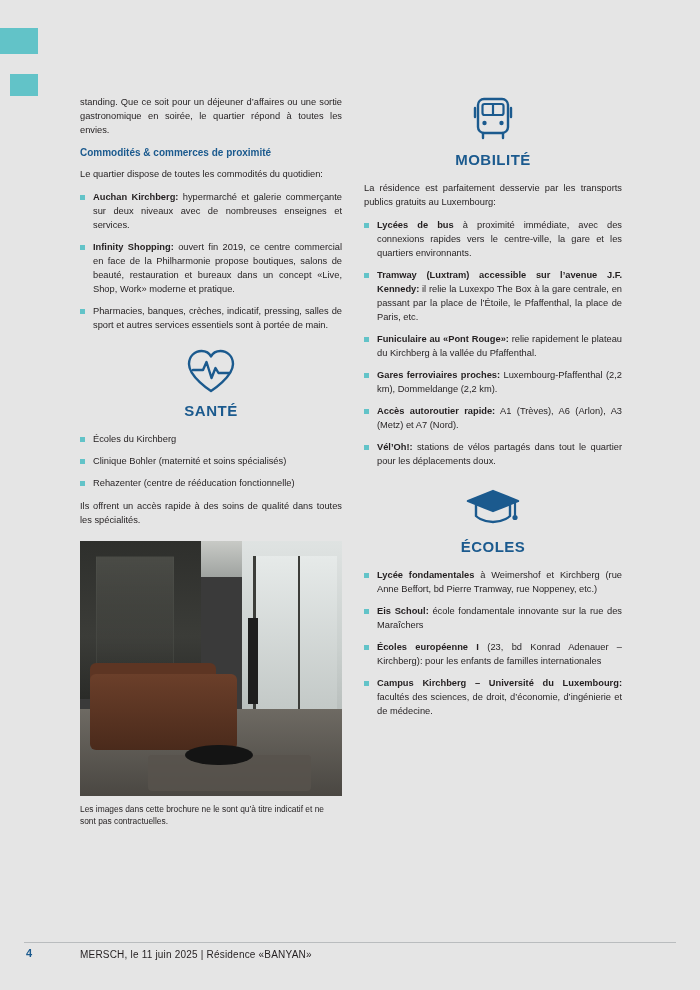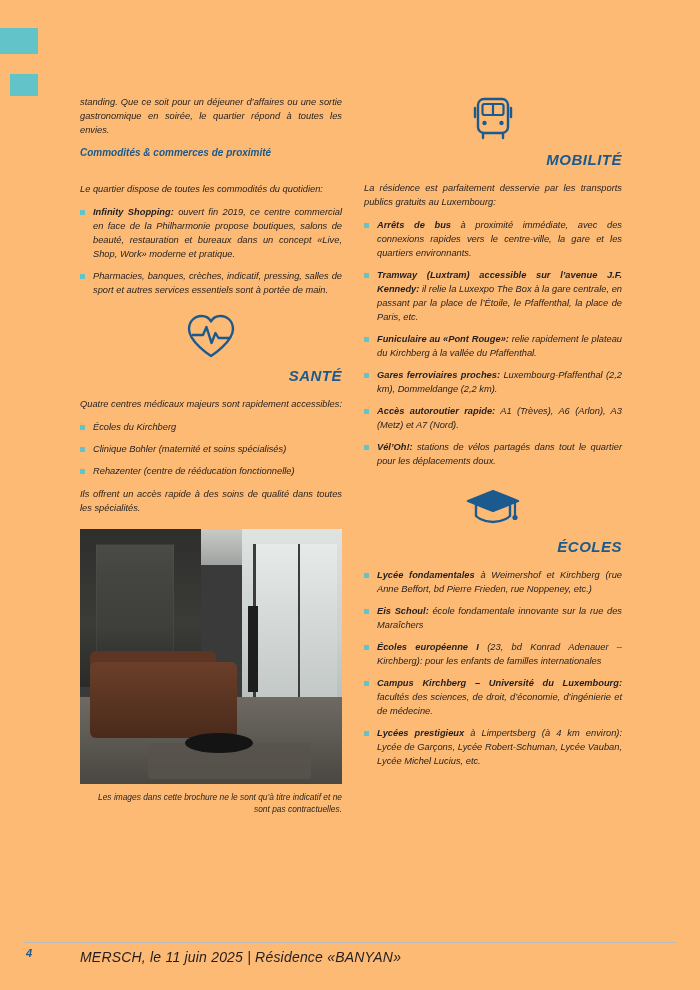--- a/index.html
+++ b/index.html
@@ -9,22 +9,21 @@
   }
   body {
     width: 700px; height: 990px;
     position: relative;
     font-family: "Liberation Sans", sans-serif;
     color: #231f20;
     overflow: hidden;
   }
   .page {
     position: absolute; inset: 0;
-    background: #fdba74;
-    font-style: italic;
+    background: #e5e5e5;
   }
   
   .mark {
     position: absolute;
     background: #62c3c8;
   }
   .mark-1 { left: 0; top: 28px; width: 38px; height: 26px; }
   .mark-2 { left: 10px; top: 74px; width: 28px; height: 22px; }
 
   .columns {
@@ -41,21 +40,21 @@
     text-align: justify;
   }
   .col.right { width: 258px; }
 
   p { margin: 0 0 9px 0; }
 
   h3.sub {
     color: #1b5a8e;
     font-size: 10px;
     font-weight: bold;
-    margin: 6px 0 22px 0;
+    margin: 6px 0 7px 0;
     line-height: 14px;
     text-align: left;
   }
 
   ul.blist {
     list-style: none;
     margin: 0 0 9px 0;
     padding: 0;
   }
   ul.blist li {
@@ -81,21 +80,21 @@
   .section-head .icon-wrap {
     display: block;
     margin: 0 auto 6px auto;
     height: 50px;
   }
   .section-head .title {
     color: #1b5a8e;
     font-size: 15px;
     font-weight: bold;
     letter-spacing: 0.5px;
-    text-align: right;
+    text-align: center;
     line-height: 18px;
   }
   .section-head.first { margin-top: 0; }
 
   
   .photo {
     position: relative;
     width: 262px; height: 255px;
     margin-top: 14px;
     overflow: hidden;
@@ -167,21 +166,21 @@
     position: absolute; left: 64%; top: 30%;
     width: 10px; height: 34%;
     background: #1e1e1e;
   }
 
   .caption {
     font-size: 8.4px;
     line-height: 11.5px;
     color: #231f20;
     margin-top: 8px;
-    text-align: right;
+    text-align: left;
   }
 
   
   .footer {
     position: absolute;
     left: 0; bottom: 26px;
     width: 700px;
     height: 22px;
   }
   .footer .rule {
@@ -193,21 +192,21 @@
   .footer .pageno {
     position: absolute;
     left: 26px; top: 5px;
     color: #1b5a8e;
     font-size: 11px;
     font-weight: bold;
   }
   .footer .meta {
     position: absolute;
     left: 80px; top: 7px;
-    font-size: 14px;
+    font-size: 10px;
     color: #231f20;
     letter-spacing: .2px;
   }
 </style>
 </head>
 <body>
 
 <div class="page">
 
   <div class="mark mark-1"></div>
@@ -217,39 +216,41 @@
 
     <div class="col left">
 
       <p>standing. Que ce soit pour un déjeuner d’affaires ou une sortie gastronomique en soirée, le quartier répond à toutes les envies.</p>
 
       <h3 class="sub">Commodités &amp; commerces de proximité</h3>
 
       <p>Le quartier dispose de toutes les commodités du quotidien:</p>
 
       <ul class="blist">
+        <li>
+          <span class="b">Auchan Kirchberg:</span><span> hypermarché et galerie commerçante sur deux niveaux avec de nombreuses enseignes et services.</span>
+        </li>
         <li>
           <span class="b">Infinity Shopping:</span><span> ouvert fin 2019, ce centre commercial en face de la Philharmonie propose boutiques, salons de beauté, restauration et bureaux dans un concept «Live, Shop, Work» moderne et pratique.</span>
         </li>
         <li>
           <span class="b"></span><span>Pharmacies, banques, crèches, indicatif, pressing, salles de sport et autres services essentiels sont à portée de main.</span>
         </li>
       </ul>
 
       <div class="section-head">
         <span class="icon-wrap">
           <svg width="56" height="50" viewBox="0 0 56 50" fill="none" xmlns="http://www.w3.org/2000/svg">
             <path d="M28 45 C28 45 6 31 6 18 C6 10 12 5 18.5 5 C23 5 26.5 7.5 28 10.5 C29.5 7.5 33 5 37.5 5 C44 5 50 10 50 18 C50 31 28 45 28 45 Z" stroke="#1b5a8e" stroke-width="2.4" fill="none" stroke-linejoin="round"></path>
             <path d="M10 24 H20 L23.5 16 L28.5 32 L32.5 22 L35.5 27 H46" stroke="#1b5a8e" stroke-width="2.4" fill="none" stroke-linecap="round" stroke-linejoin="round"></path>
           </svg>
         </span>
         <div class="title">SANTÉ</div>
       </div>
 
-      <p>Quatre centres médicaux majeurs sont rapidement accessibles:</p>
 
       <ul class="blist">
         <li><span>Écoles du Kirchberg</span></li>
         <li><span>Clinique Bohler (maternité et soins spécialisés)</span></li>
         <li><span>Rehazenter (centre de rééducation fonctionnelle)</span></li>
       </ul>
 
       <p>Ils offrent un accès rapide à des soins de qualité dans toutes les spécialités.</p>
 
       <div class="photo">
@@ -286,21 +287,21 @@
             <line x1="10" y1="13" x2="10" y2="22" stroke="#1b5a8e" stroke-width="2.4" stroke-linecap="round"></line>
             <line x1="46" y1="13" x2="46" y2="22" stroke="#1b5a8e" stroke-width="2.4" stroke-linecap="round"></line>
           </svg>
         </span>
         <div class="title">MOBILITÉ</div>
       </div>
 
       <p>La résidence est parfaitement desservie par les transports publics gratuits au Luxembourg:</p>
 
       <ul class="blist">
-        <li><span class="b">Arrêts de bus</span><span> à proximité immédiate, avec des connexions rapides vers le centre-ville, la gare et les quartiers environnants.</span></li>
+        <li><span class="b">Lycées de bus</span><span> à proximité immédiate, avec des connexions rapides vers le centre-ville, la gare et les quartiers environnants.</span></li>
         <li><span class="b">Tramway (Luxtram) accessible sur l’avenue J.F. Kennedy:</span><span> il relie la Luxexpo The Box à la gare centrale, en passant par la place de l’Étoile, le Pfaffenthal, la place de Paris, etc.</span></li>
         <li><span class="b">Funiculaire au «Pont Rouge»:</span><span> relie rapidement le plateau du Kirchberg à la vallée du Pfaffenthal.</span></li>
         <li><span class="b">Gares ferroviaires proches:</span><span> Luxembourg-Pfaffenthal (2,2 km), Dommeldange (2,2 km).</span></li>
         <li><span class="b">Accès autoroutier rapide:</span><span> A1 (Trèves), A6 (Arlon), A3 (Metz) et A7 (Nord).</span></li>
         <li><span class="b">Vél’Oh!:</span><span> stations de vélos partagés dans tout le quartier pour les déplacements doux.</span></li>
       </ul>
 
       <div class="section-head">
         <span class="icon-wrap">
           <svg width="62" height="50" viewBox="0 0 62 50" fill="none" xmlns="http://www.w3.org/2000/svg">
@@ -308,25 +309,24 @@
             <path d="M14 23 V34 C14 34 20 40 31 40 C42 40 48 34 48 34 V23" stroke="#1b5a8e" stroke-width="2.4" fill="none" stroke-linejoin="round"></path>
             <line x1="53" y1="21" x2="53" y2="33" stroke="#1b5a8e" stroke-width="2.2" stroke-linecap="round"></line>
             <circle cx="53" cy="35.5" r="2.6" fill="#1b5a8e"></circle>
           </svg>
         </span>
         <div class="title">ÉCOLES</div>
       </div>
 
 
       <ul class="blist">
-        <li><span class="b">Lycée fondamentales</span><span> à Weimershof et Kirchberg (rue Anne Beffort, bd Pierre Frieden, rue Noppeney, etc.)</span></li>
+        <li><span class="b">Lycée fondamentales</span><span> à Weimershof et Kirchberg (rue Anne Beffort, bd Pierre Tramway, rue Noppeney, etc.)</span></li>
         <li><span class="b">Eis Schoul:</span><span> école fondamentale innovante sur la rue des Maraîchers</span></li>
         <li><span class="b">Écoles européenne I</span><span> (23, bd Konrad Adenauer – Kirchberg): pour les enfants de familles internationales</span></li>
         <li><span class="b">Campus Kirchberg – Université du Luxembourg:</span><span> facultés des sciences, de droit, d’économie, d’ingénierie et de médecine.</span></li>
-        <li><span class="b">Lycées prestigieux</span><span> à Limpertsberg (à 4 km environ): Lycée de Garçons, Lycée Robert-Schuman, Lycée Vauban, Lycée Michel Lucius, etc.</span></li>
       </ul>
 
     </div>
   </div>
 
   <div class="footer">
     <div class="rule"></div>
     <div class="pageno">4</div>
     <div class="meta">MERSCH, le 11 juin 2025  |  Résidence «BANYAN»</div>
   </div>

